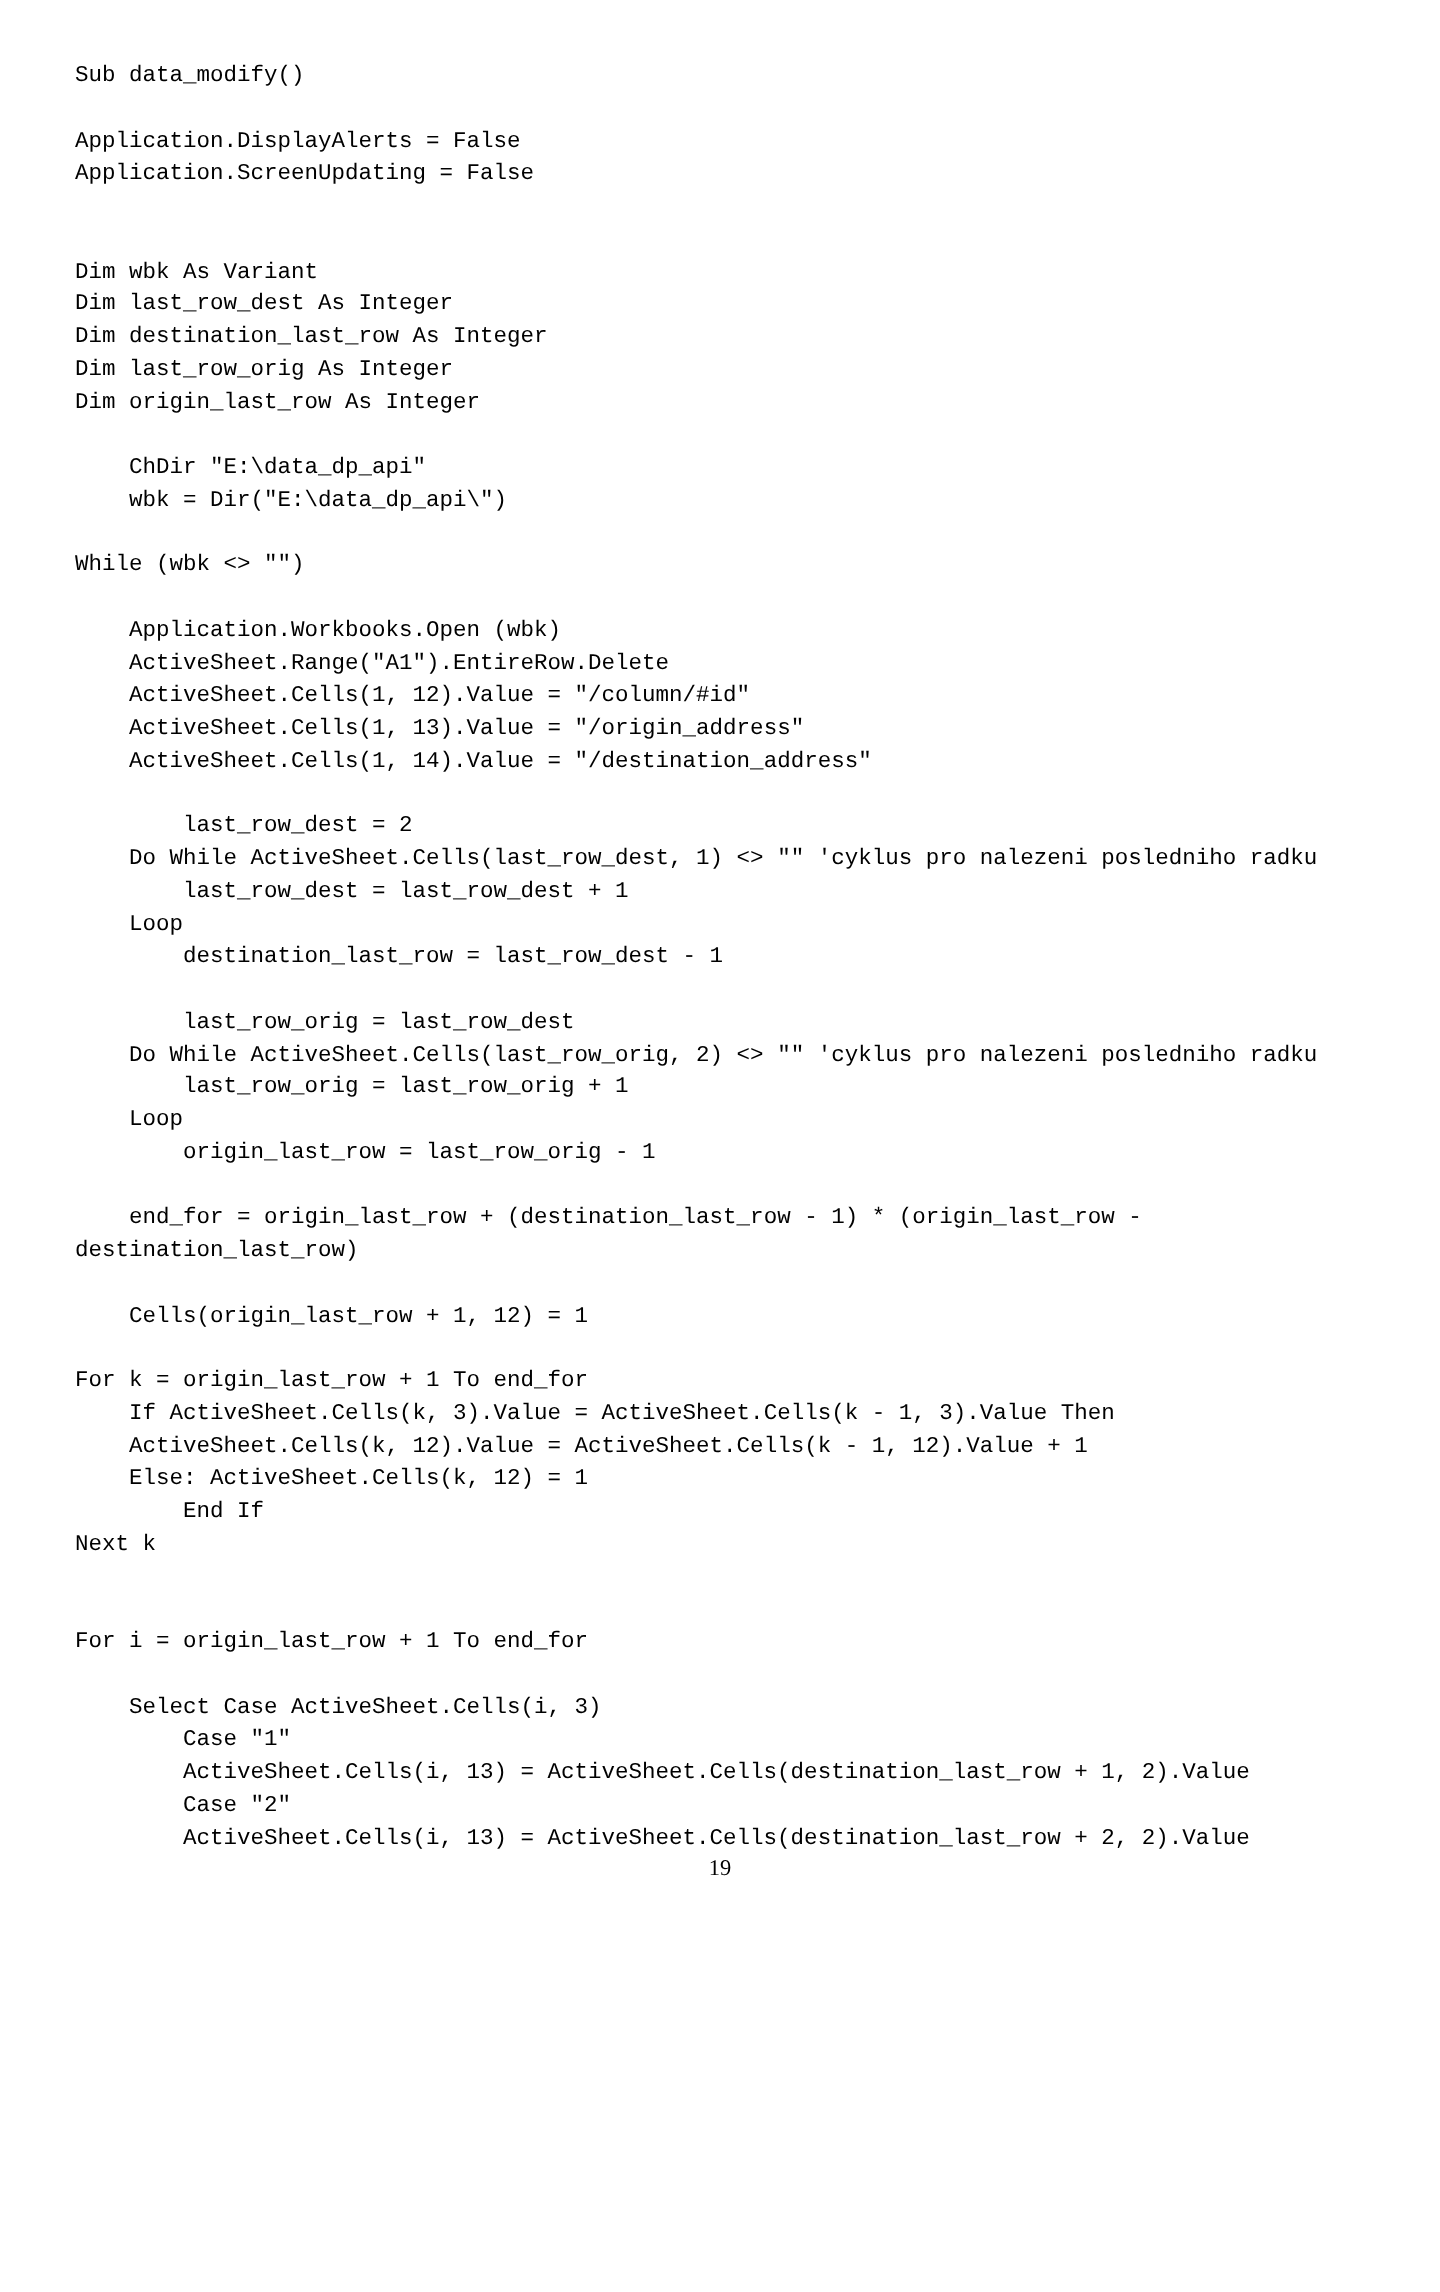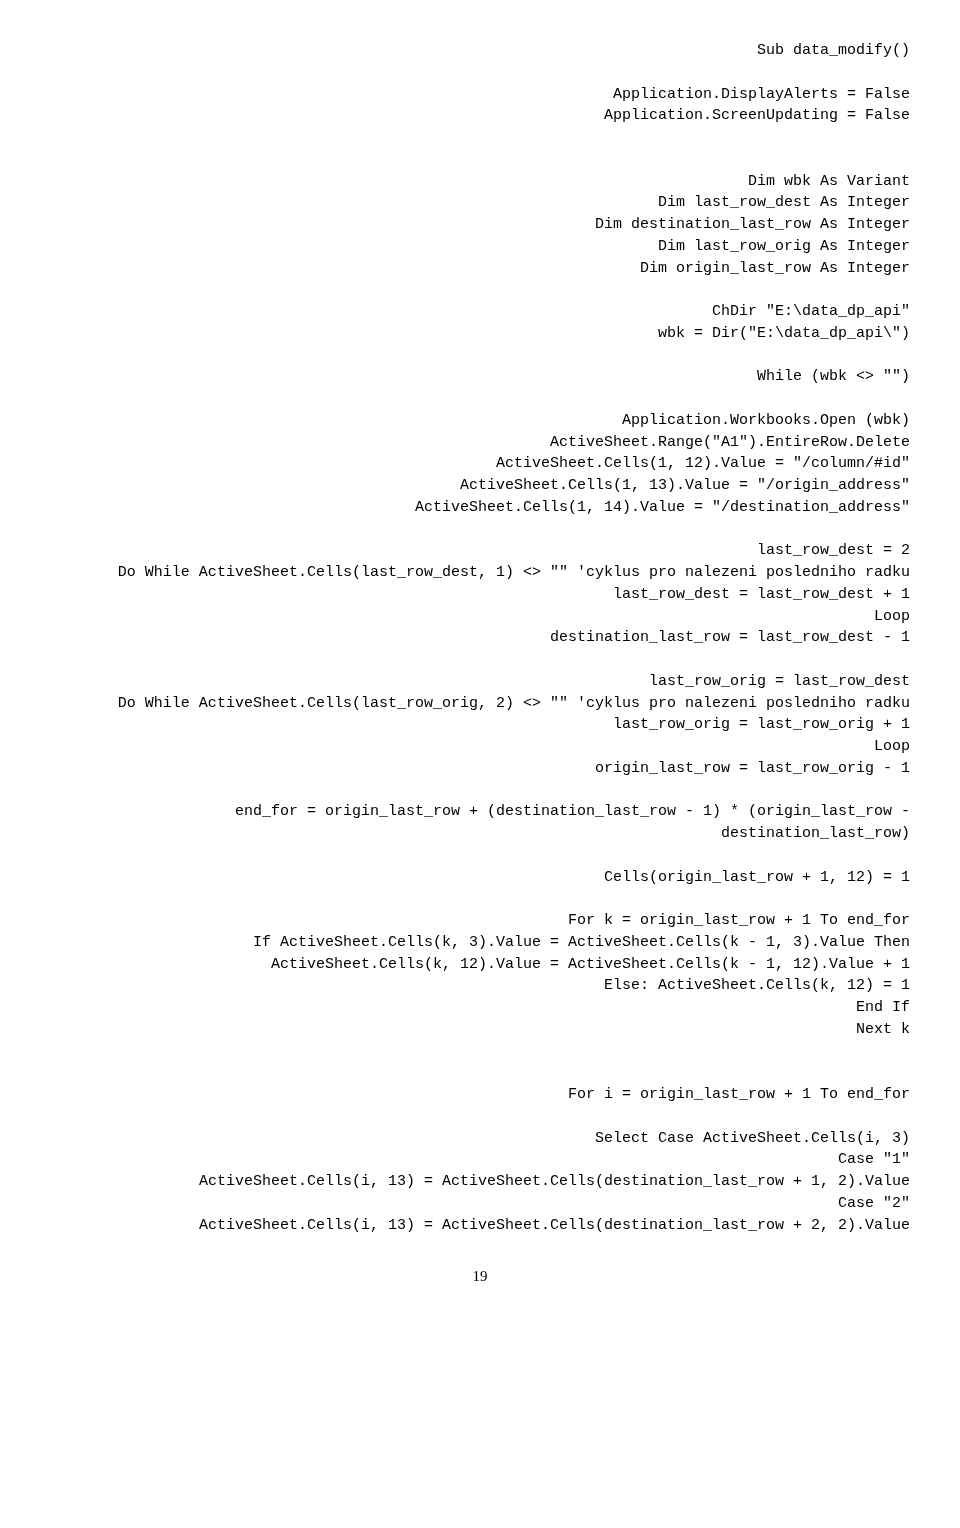--- a/index.html
+++ b/index.html
@@ -11,27 +11,25 @@
       color: #000;
       background: #fff;
       width: 960px;
       box-sizing: border-box;
     }
     pre {
       margin: 0;
       white-space: pre-wrap;
       word-wrap: break-word;
       font-family: inherit;
-      text-align: right;
     }
     .page-number {
       text-align: center;
       font-family: "Times New Roman", Times, serif;
       font-size: 15px;
-      margin-top: 30px;
     }
   </style>
 </head>
 <body>
 
 <pre>Sub data_modify()
 
 Application.DisplayAlerts = False
 Application.ScreenUpdating = False
 

